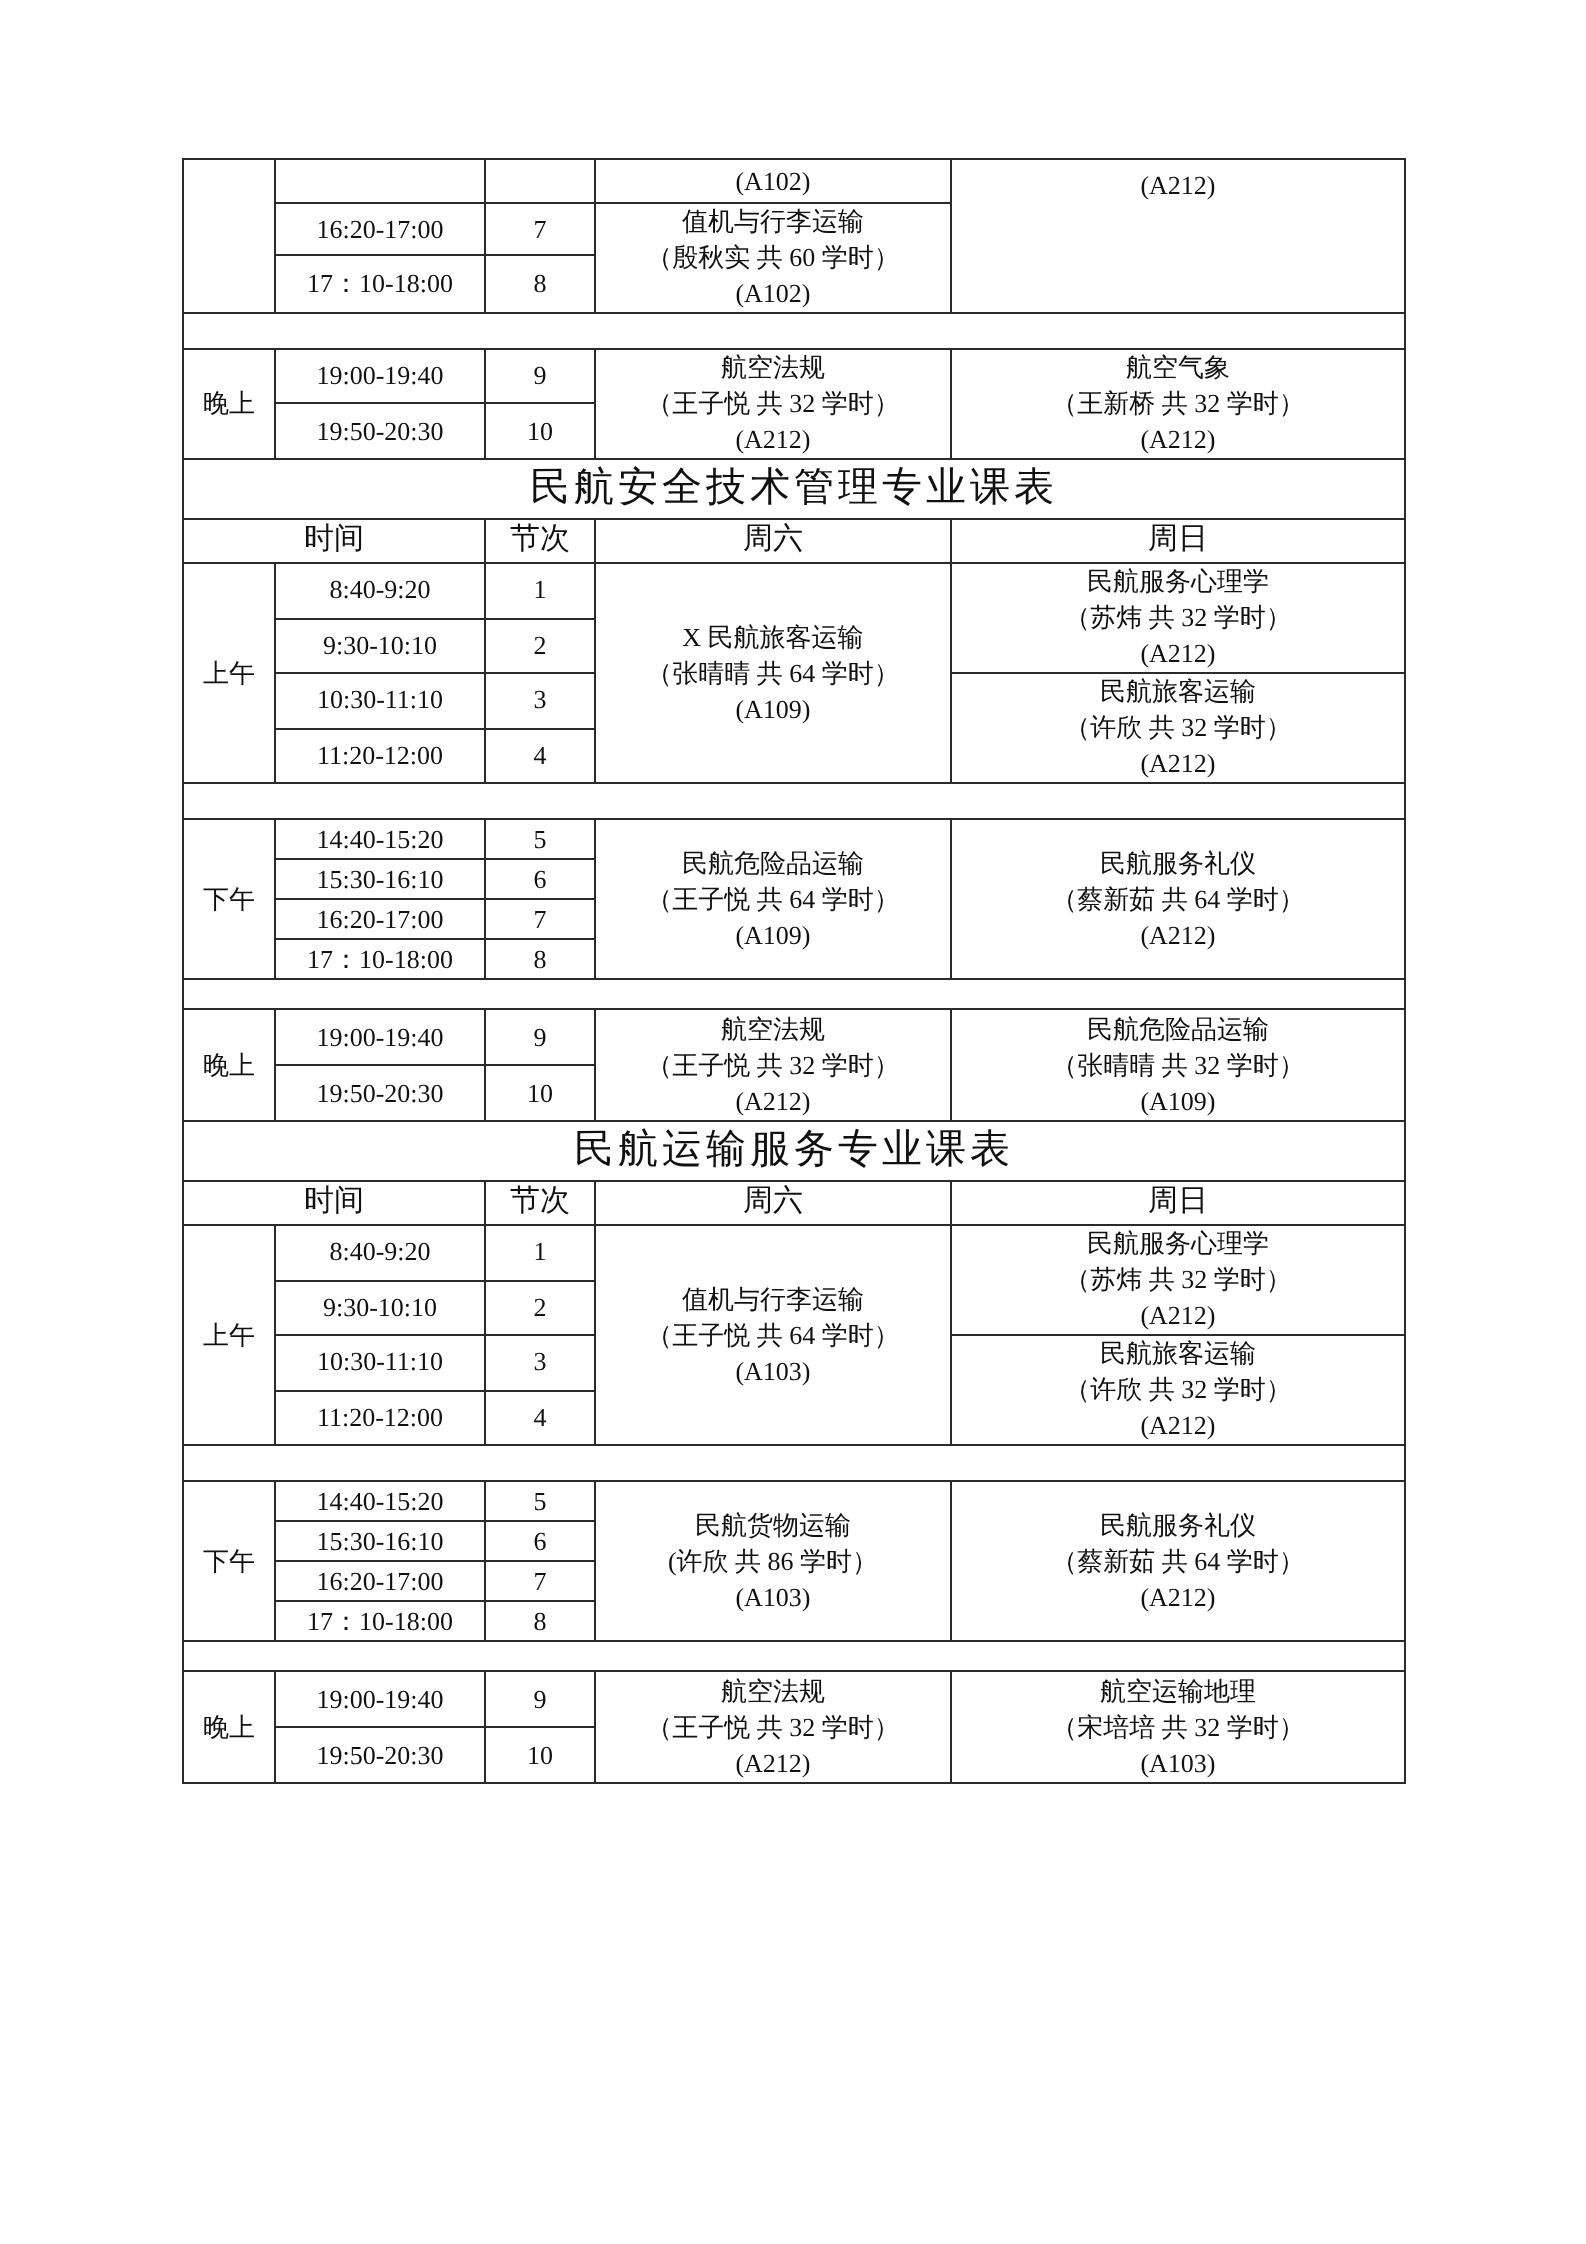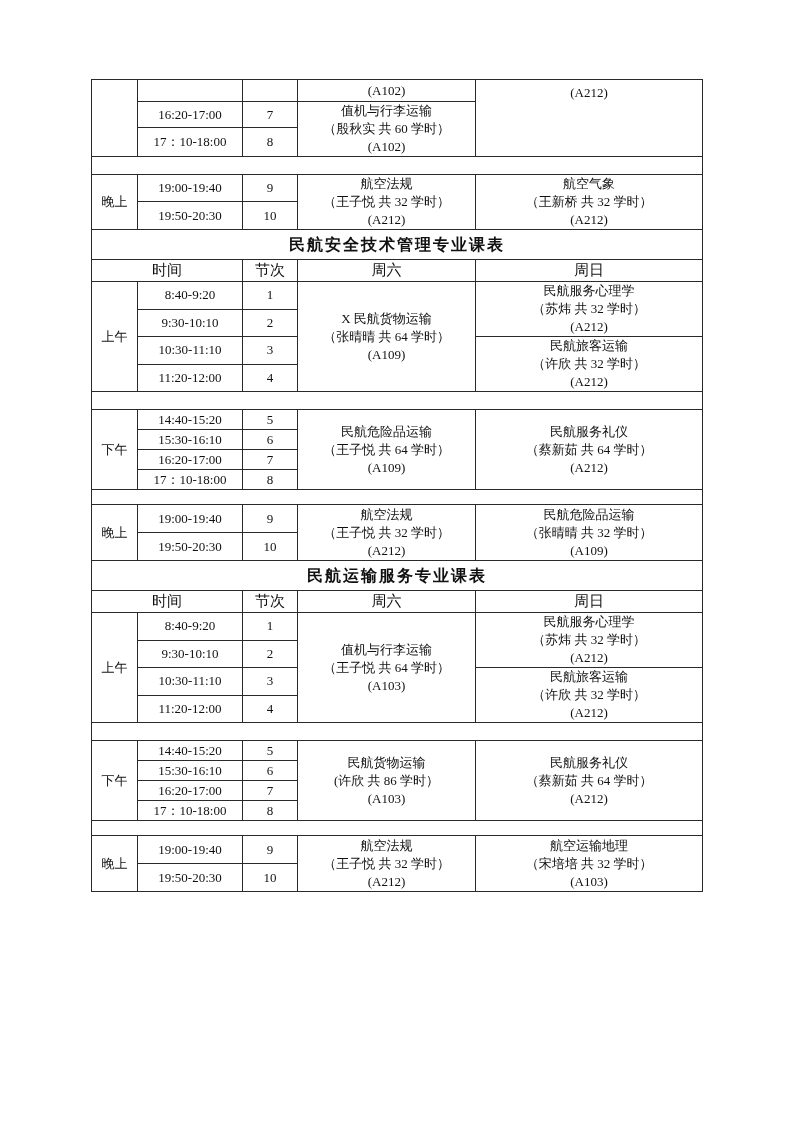--- a/index.html
+++ b/index.html
@@ -26,22 +26,22 @@
     border: 1px solid #2a2a2a;
     text-align: center;
     vertical-align: middle;
     font-size: 13px;
     padding: 0;
     overflow: hidden;
     line-height: 1.35;
   }
   td.title-cell {
     font-family: "Liberation Sans", "DejaVu Sans", sans-serif;
-    font-weight: bold;
-    font-size: 16px;
+    font-weight: normal;
+    font-size: 20px;
     letter-spacing: 2px;
   }
   td.head-cell { font-size: 15px; }
   td.course div { line-height: 18px; font-size: 13px; }
   td.carry-top { vertical-align: top; padding-top: 4px; }
   
   tr.rA   { height: 22px; }
   tr.r26  { height: 26px; }
   tr.r27  { height: 27px; }
   tr.r28  { height: 28px; }
@@ -115,21 +115,21 @@
       <td colspan="2" class="head-cell">时间</td>
       <td class="head-cell">节次</td>
       <td class="head-cell">周六</td>
       <td class="head-cell">周日</td>
     </tr>
     <tr class="r27">
       <td rowspan="4">上午</td>
       <td>8:40-9:20</td>
       <td>1</td>
       <td rowspan="4" class="course">
-        <div>X 民航货物运输</div>
+        <div>X 民航旅客运输</div>
         <div>（张晴晴 共 64 学时）</div>
         <div>(A109)</div>
       </td>
       <td rowspan="2" class="course">
         <div>民航服务心理学</div>
         <div>（苏炜 共 32 学时）</div>
         <div>(A212)</div>
       </td>
     </tr>
     <tr class="r27">

